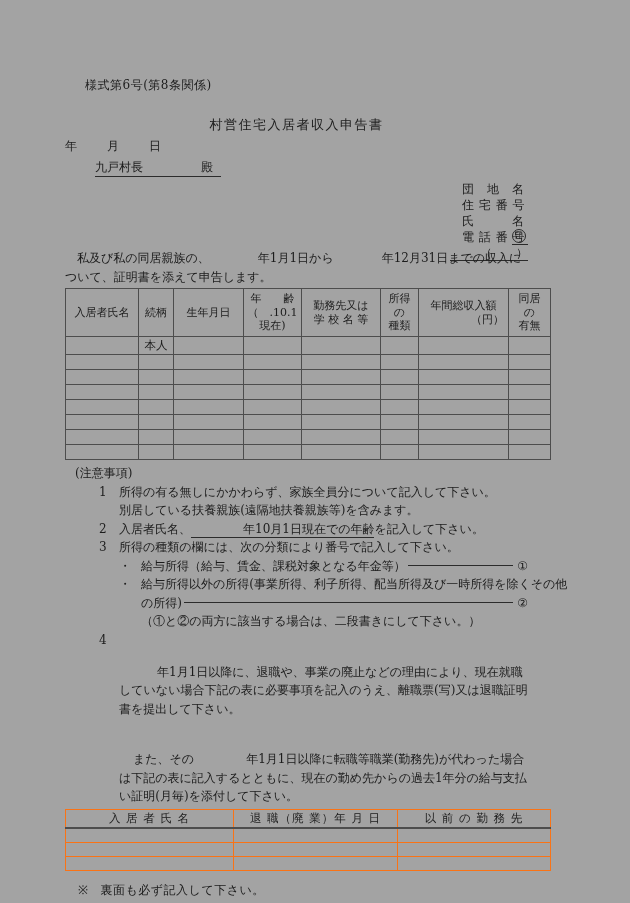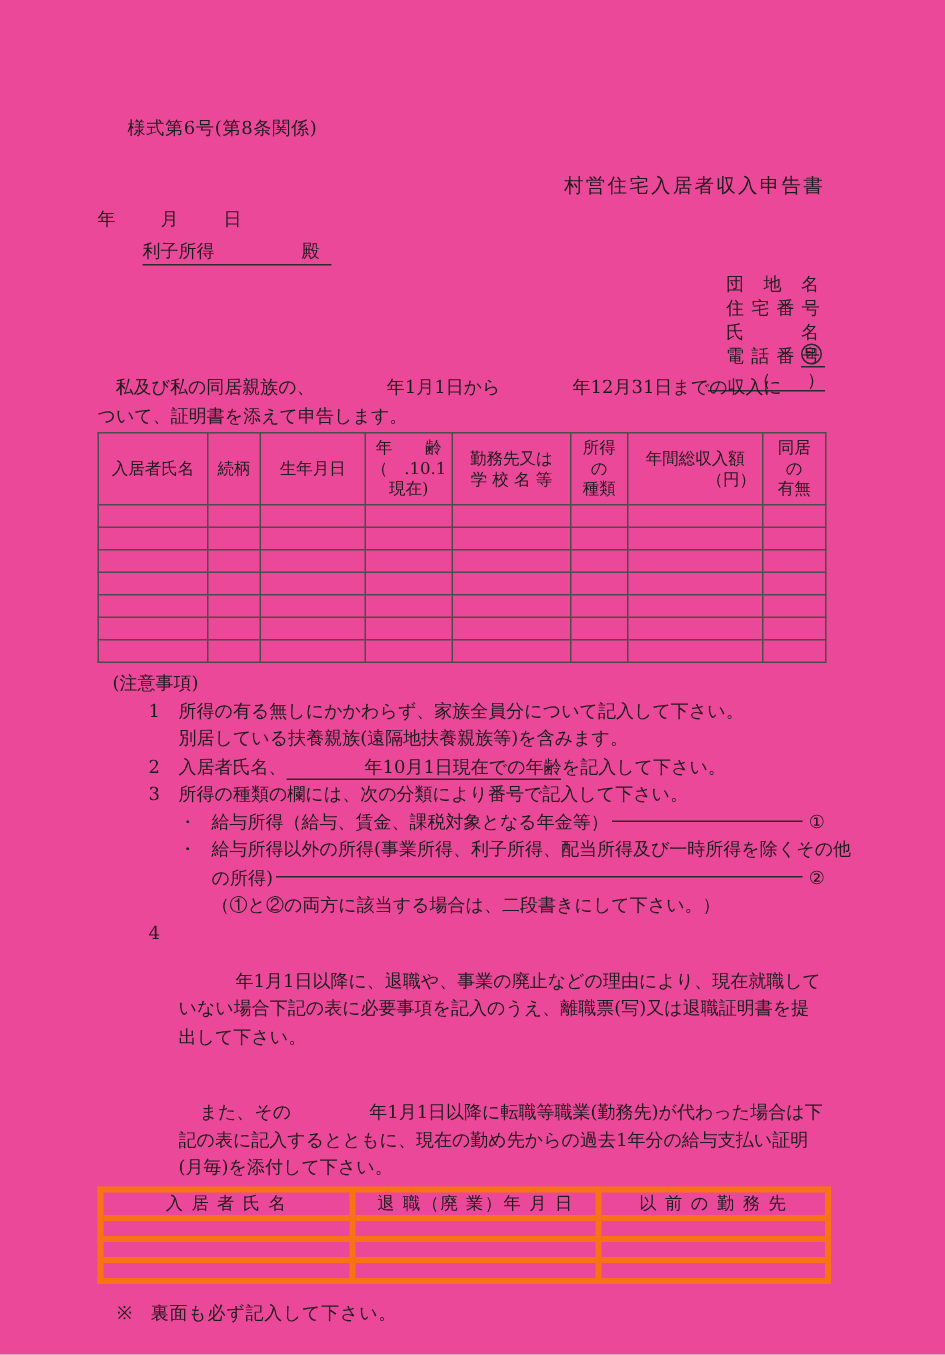--- a/index.html
+++ b/index.html
@@ -1,24 +1,24 @@
 <!DOCTYPE html>
 <html><head>
 <meta charset="utf-8">
 <style>
   * { margin:0; padding:0; box-sizing:border-box; }
   html,body { background:#e8e8e8; }
   .page {
-    width:630px; height:903px; background:#ec4899; margin:0 auto;
+    width:630px; height:903px; background:#a3a3a3; margin:0 auto;
     font-family:"DejaVu Serif","Liberation Serif",serif;
     color:#1c1c1c; font-size:12px; position:relative; overflow:hidden;
-    padding:78px 80px 0 65px;
+    padding:78px 102px 0 65px;
   }
   .form-number { line-height:14px; margin:0 0 26px 20px; letter-spacing:0.5px; }
-  .title { font-size:13px; font-weight:normal; text-align:right; line-height:14px;
+  .title { font-size:13px; font-weight:normal; text-align:center; line-height:14px;
            letter-spacing:1.5px; margin:0 0 7px 0; }
   .date-line { padding-right:16px; line-height:14px; margin-bottom:7px; letter-spacing:2px; }
   .addressee { margin:0 0 4px 30px; line-height:15px; }
   .addr-underline { display:inline-block; border-bottom:1px solid #2b2b2b; padding:0 8px 1px 0; }
   .addr-gap { display:inline-block; width:58px; }
   .fields { margin-left:245px; }
   .field-row { display:flex; align-items:flex-end; height:16px;flex-direction:column; }
   .field-label { display:inline-block; width:66px; letter-spacing:0.5px; white-space:nowrap; }
   .field-line { display:inline-flex; flex:1; border-bottom:1px solid #2b2b2b; height:15px;
                 align-items:flex-end; }
@@ -51,40 +51,40 @@
   .bullet-marker { width:22px; flex:0 0 22px; }
   .bullet-text { white-space:nowrap; }
   .dash { flex:1; border-top:1px solid #2b2b2b; margin:0 4px 0 2px; }
   .bullet-cont { display:flex; align-items:center; margin-left:76px; }
   .both-note { margin-left:76px; }
   .note4-body p { text-indent:0;margin-top:32px; }
   .indent-38 { display:inline-block; width:38px; }
   .indent-14 { display:inline-block; width:14px; }
   .gap-52 { display:inline-block; width:52px; }
   .second-table { margin-top:3px; }
-  .second-table th, .second-table td { border:4px solid #f97316; font-weight:normal; font-size:11.5px;
+  .second-table th, .second-table td { border:1px solid #f97316; font-weight:normal; font-size:11.5px;
       text-align:center; vertical-align:middle; }
   .second-table thead th { height:19px; border-bottom:2px solid #4d4d4d; letter-spacing:1px; }
   .second-table td { height:14px; }
   .footer-note { margin-top:10px; margin-left:13px; letter-spacing:0.5px; }
   .footer-mark { margin-right:12px; }
 </style>
 </head>
 <body>
 
 <div class="page">
 
   <div class="form-number">様式第6号(第8条関係)</div>
 
   <h1 class="title">村営住宅入居者収入申告書</h1>
 
   <div class="date-line">年　　月　　日</div>
 
   <div class="addressee">
-    <span class="addr-underline"><span>利子所得</span><span class="addr-gap"></span><span>殿</span></span>
+    <span class="addr-underline"><span>九戸村長</span><span class="addr-gap"></span><span>殿</span></span>
   </div>
 
   <div class="fields">
     <div class="field-row">
       <span class="field-label">団　地　名</span>
       <span class="field-line"></span>
     </div>
     <div class="field-row">
       <span class="field-label">住 宅 番 号</span>
       <span class="field-line"></span>
@@ -132,20 +132,30 @@
         <th class="pre">所得
 の
 種類</th>
         <th><span>年間総収入額</span><span class="income-unit">（円）</span></th>
         <th class="pre">同居
 の
 有無</th>
       </tr>
     </thead>
     <tbody>
+      <tr class="first-row">
+        <td></td>
+        <td>本人</td>
+        <td></td>
+        <td></td>
+        <td></td>
+        <td></td>
+        <td></td>
+        <td></td>
+      </tr>
     <tr>
           <td></td>
           <td></td>
           <td></td>
           <td></td>
           <td></td>
           <td></td>
           <td></td>
           <td></td>
         </tr>

